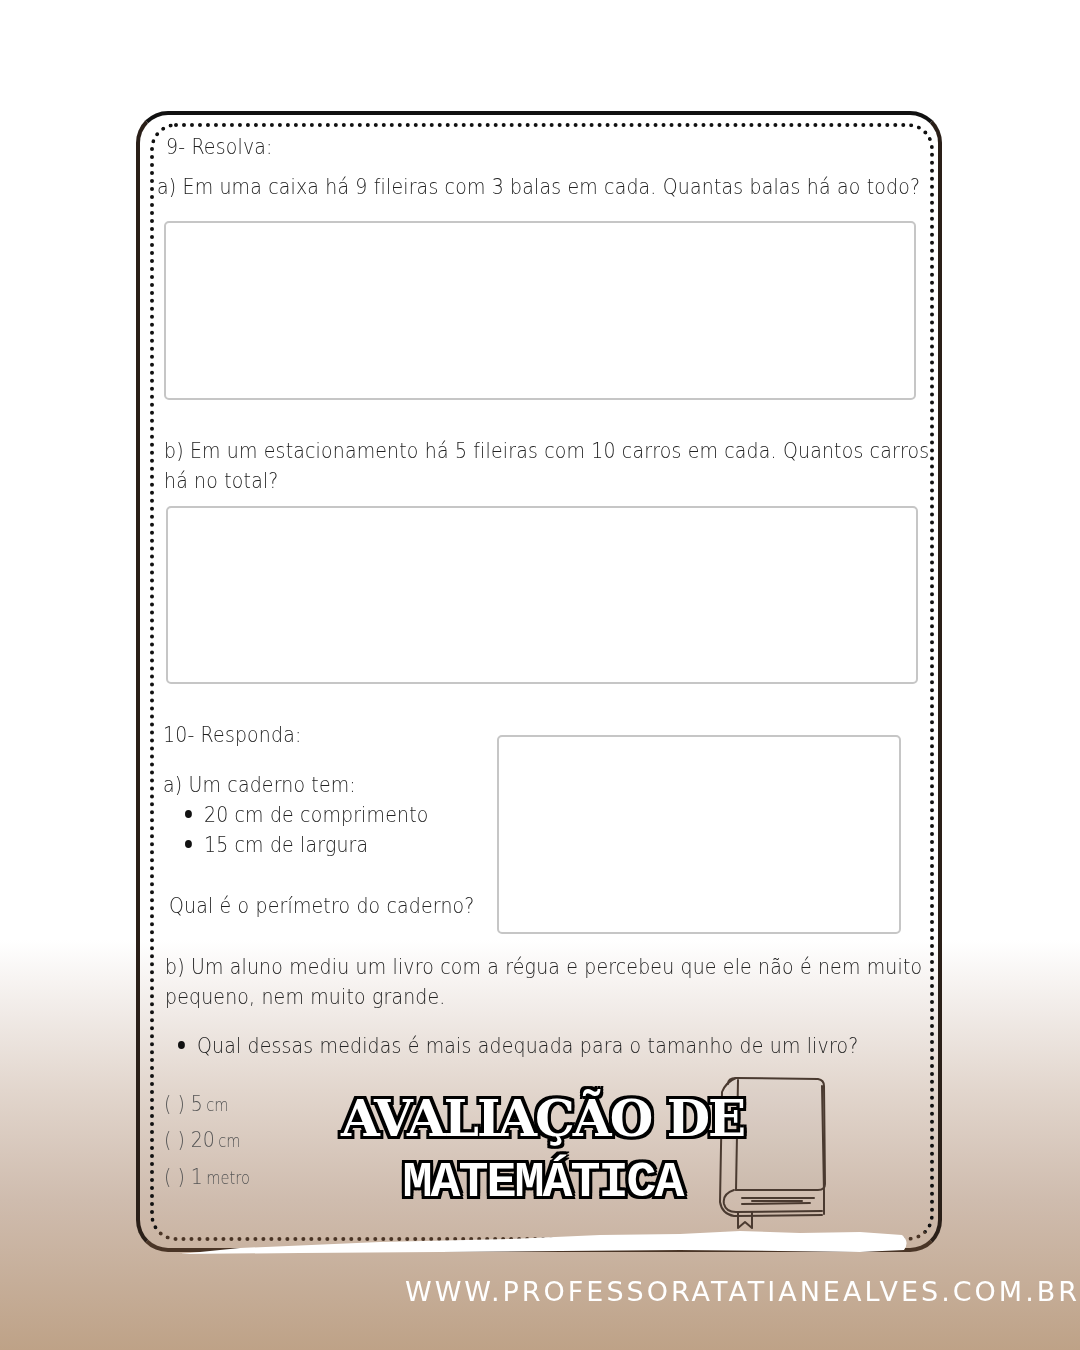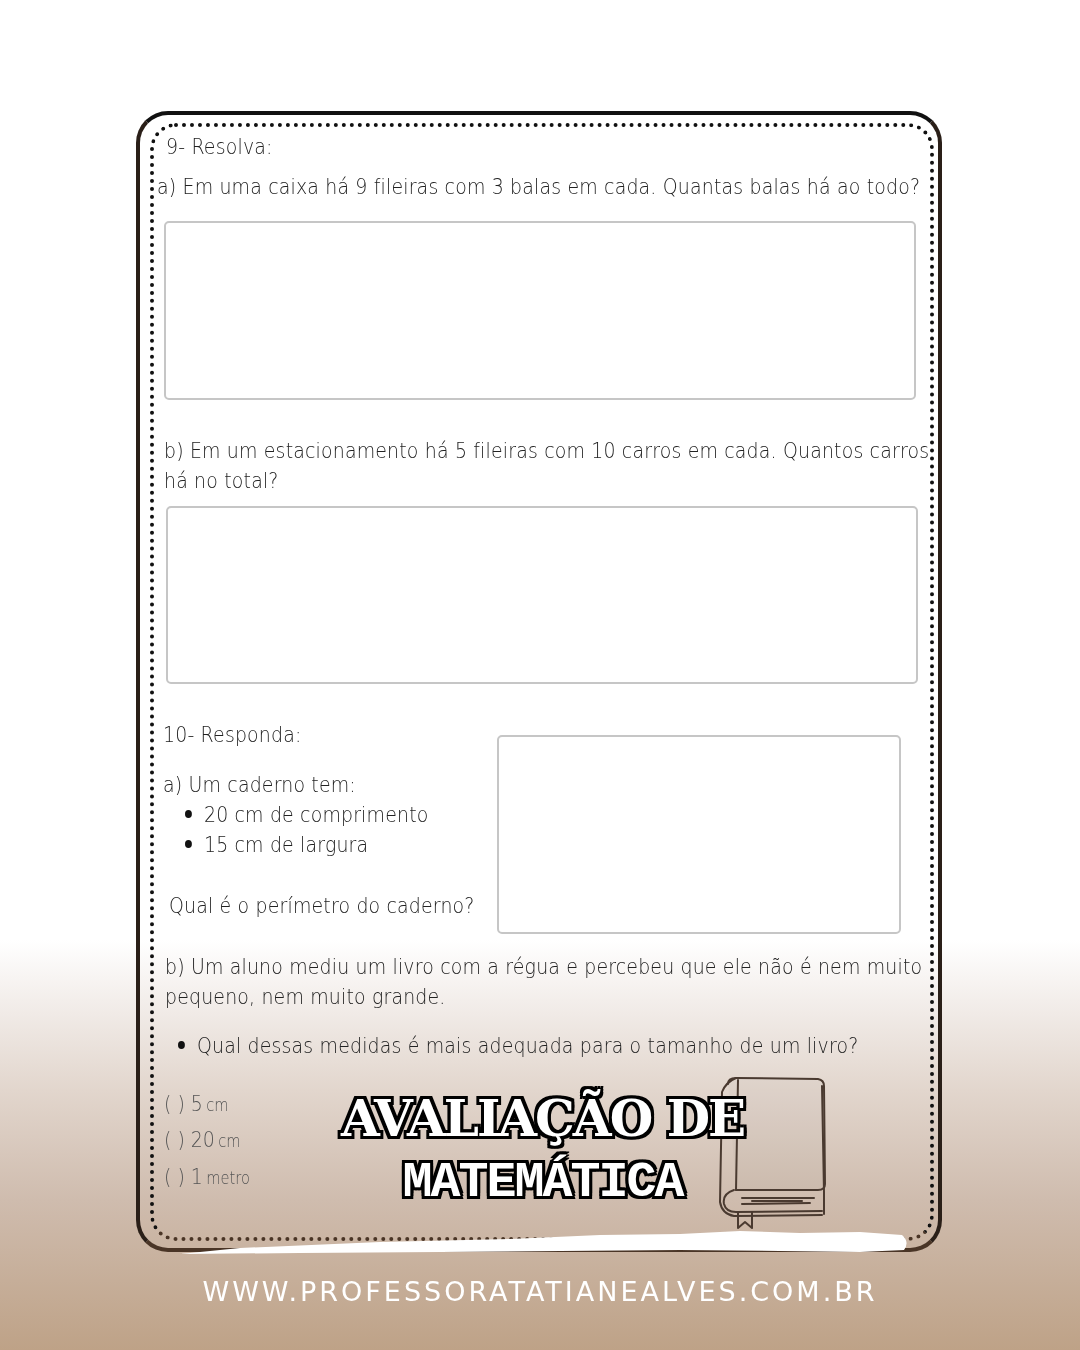--- a/index.html
+++ b/index.html
@@ -43,21 +43,21 @@
       color: #fff; letter-spacing: -2px;
       text-shadow:
         -3px -3px 0 #000, 3px -3px 0 #000, -3px 3px 0 #000, 3px 3px 0 #000,
         0 -3px 0 #000, 0 3px 0 #000, -3px 0 0 #000, 3px 0 0 #000;
       transform: scaleY(1.0);
     }
     .brush {
       position: absolute; left: 180px; top: 1230px; width: 730px; height: 26px;
     }
     .footer {
-      position: absolute; left: 0; width: 1080px; top: 1276px; text-align: center;
+      position: absolute; left: 0; width: 1080px; top: 1276px; text-align: right;
       font-family: "DejaVu Sans", sans-serif; font-size: 27px; letter-spacing: 3px;
       color: #ffffff; font-weight: normal;
     }
     .book { position: absolute; left: 712px; top: 1072px; width: 120px; height: 160px; }
   </style>
 </head>
 <body>
 
 <div class="frame"></div>
 <div class="frame-dotted"></div>

